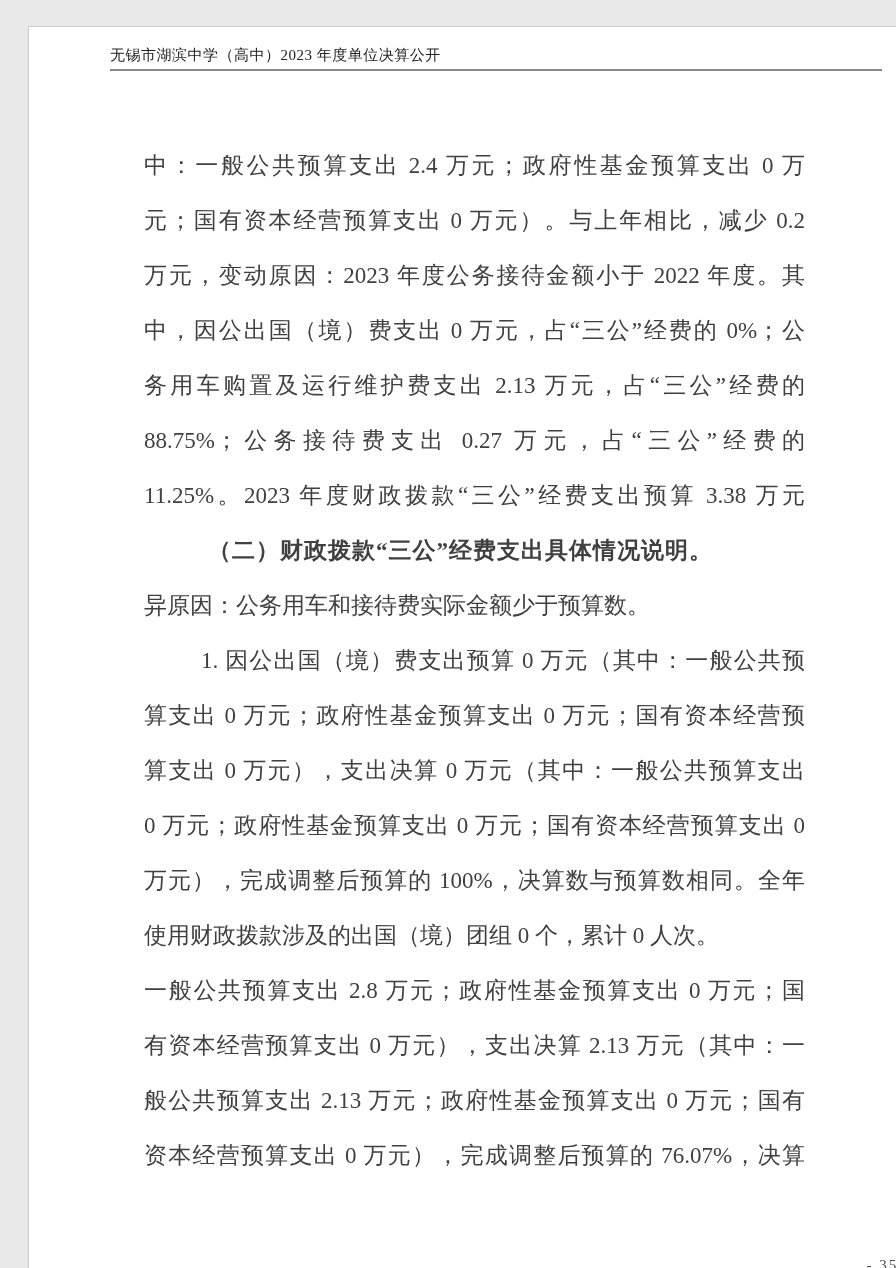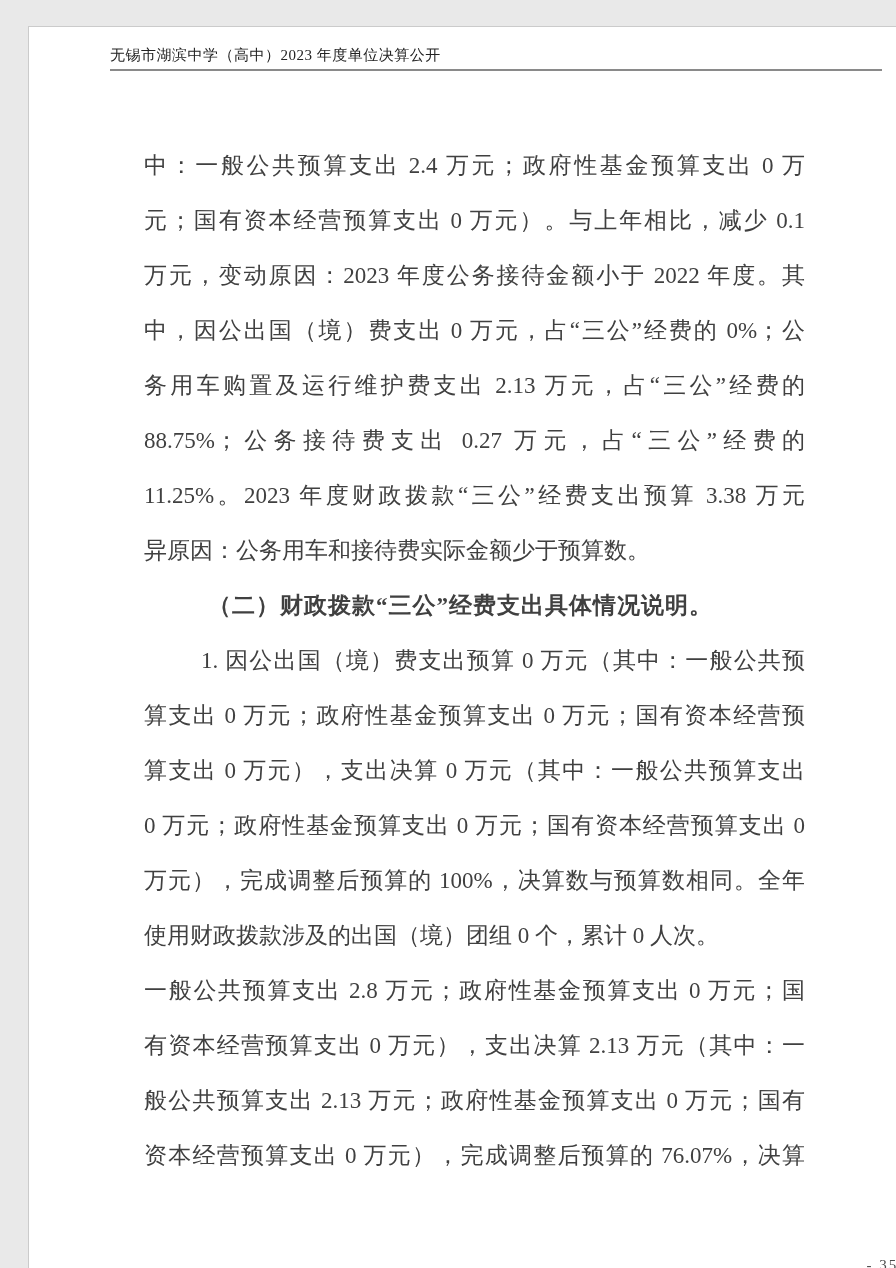--- a/index.html
+++ b/index.html
@@ -63,28 +63,28 @@
 </style>
 </head>
 <body>
 
 <div class="page">
 
   <div class="header">无锡市湖滨中学（高中）2023 年度单位决算公开</div>
 
   <div class="content">
     <div class="line">中：一般公共预算支出 2.4 万元；政府性基金预算支出 0 万</div>
-    <div class="line">元；国有资本经营预算支出 0 万元）。与上年相比，减少 0.1</div>
+    <div class="line">元；国有资本经营预算支出 0 万元）。与上年相比，减少 0.2</div>
     <div class="line">万元，变动原因：2023 年度公务接待金额小于 2022 年度。其</div>
     <div class="line">中，因公出国（境）费支出 0 万元，占“三公”经费的 0%；公</div>
     <div class="line">务用车购置及运行维护费支出 2.13 万元，占“三公”经费的</div>
     <div class="line">88.75%；公务接待费支出 0.27 万元，占“三公”经费的</div>
     <div class="line">11.25%。2023 年度财政拨款“三公”经费支出预算 3.38 万元</div>
+    <div class="line heading">（二）财政拨款“三公”经费支出具体情况说明。</div>
     <div class="line short">异原因：公务用车和接待费实际金额少于预算数。</div>
-    <div class="line heading">（二）财政拨款“三公”经费支出具体情况说明。</div>
     <div class="line indent">1. 因公出国（境）费支出预算 0 万元（其中：一般公共预</div>
     <div class="line">算支出 0 万元；政府性基金预算支出 0 万元；国有资本经营预</div>
     <div class="line">算支出 0 万元），支出决算 0 万元（其中：一般公共预算支出</div>
     <div class="line">0 万元；政府性基金预算支出 0 万元；国有资本经营预算支出 0</div>
     <div class="line">万元），完成调整后预算的 100%，决算数与预算数相同。全年</div>
     <div class="line short">使用财政拨款涉及的出国（境）团组 0 个，累计 0 人次。</div>
     <div class="line">一般公共预算支出 2.8 万元；政府性基金预算支出 0 万元；国</div>
     <div class="line">有资本经营预算支出 0 万元），支出决算 2.13 万元（其中：一</div>
     <div class="line">般公共预算支出 2.13 万元；政府性基金预算支出 0 万元；国有</div>
     <div class="line">资本经营预算支出 0 万元），完成调整后预算的 76.07%，决算</div>

